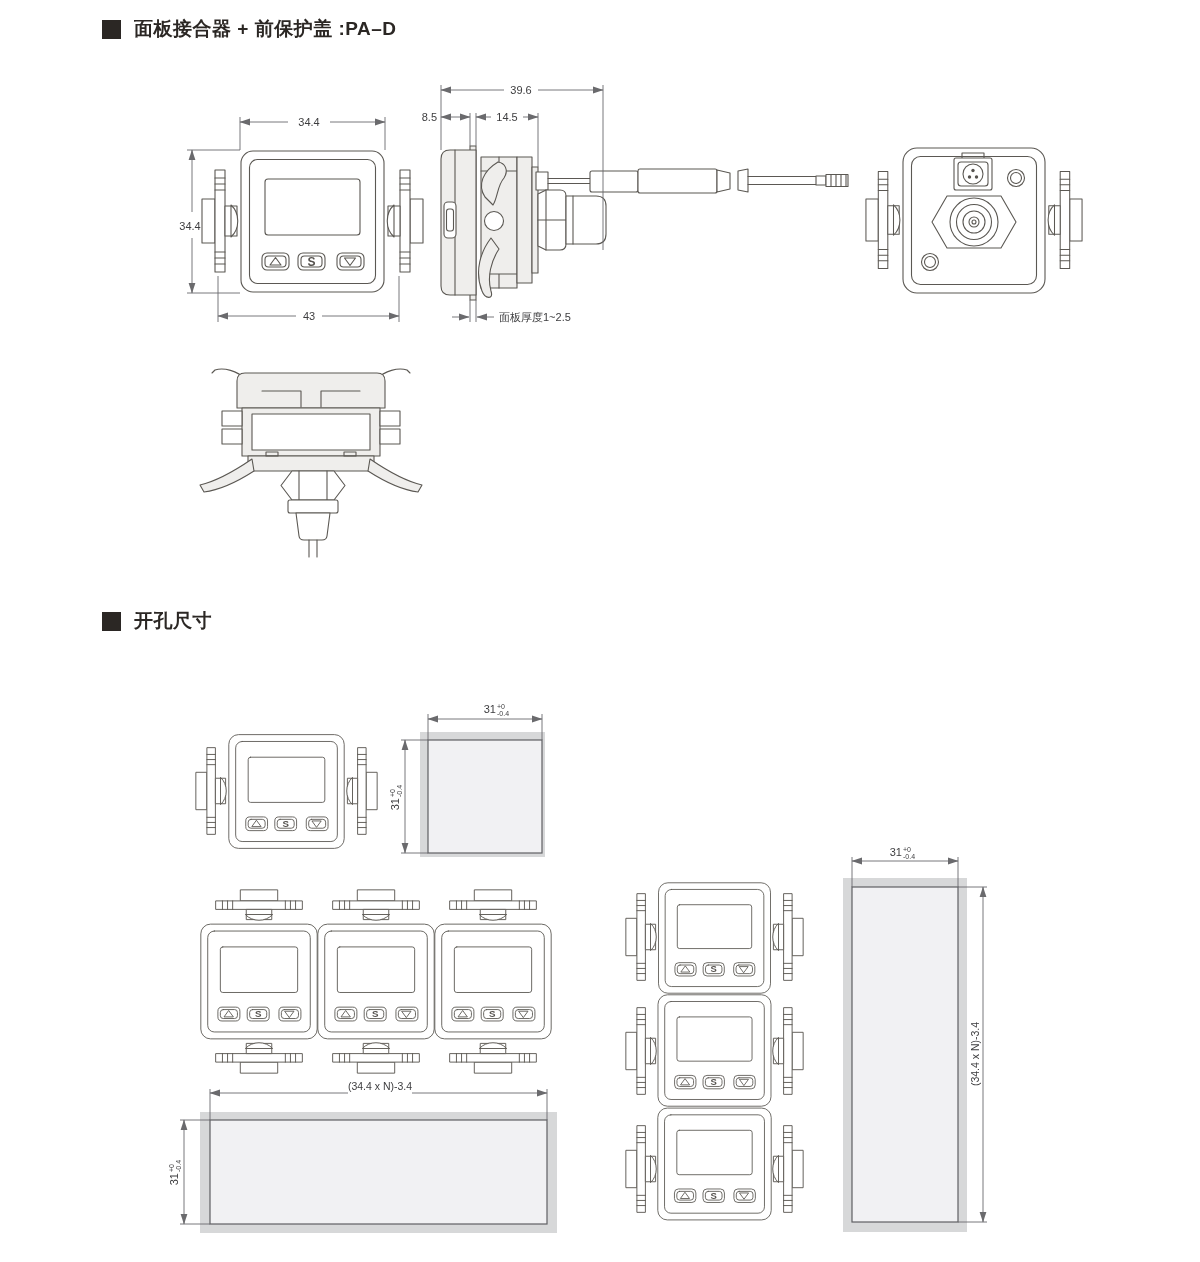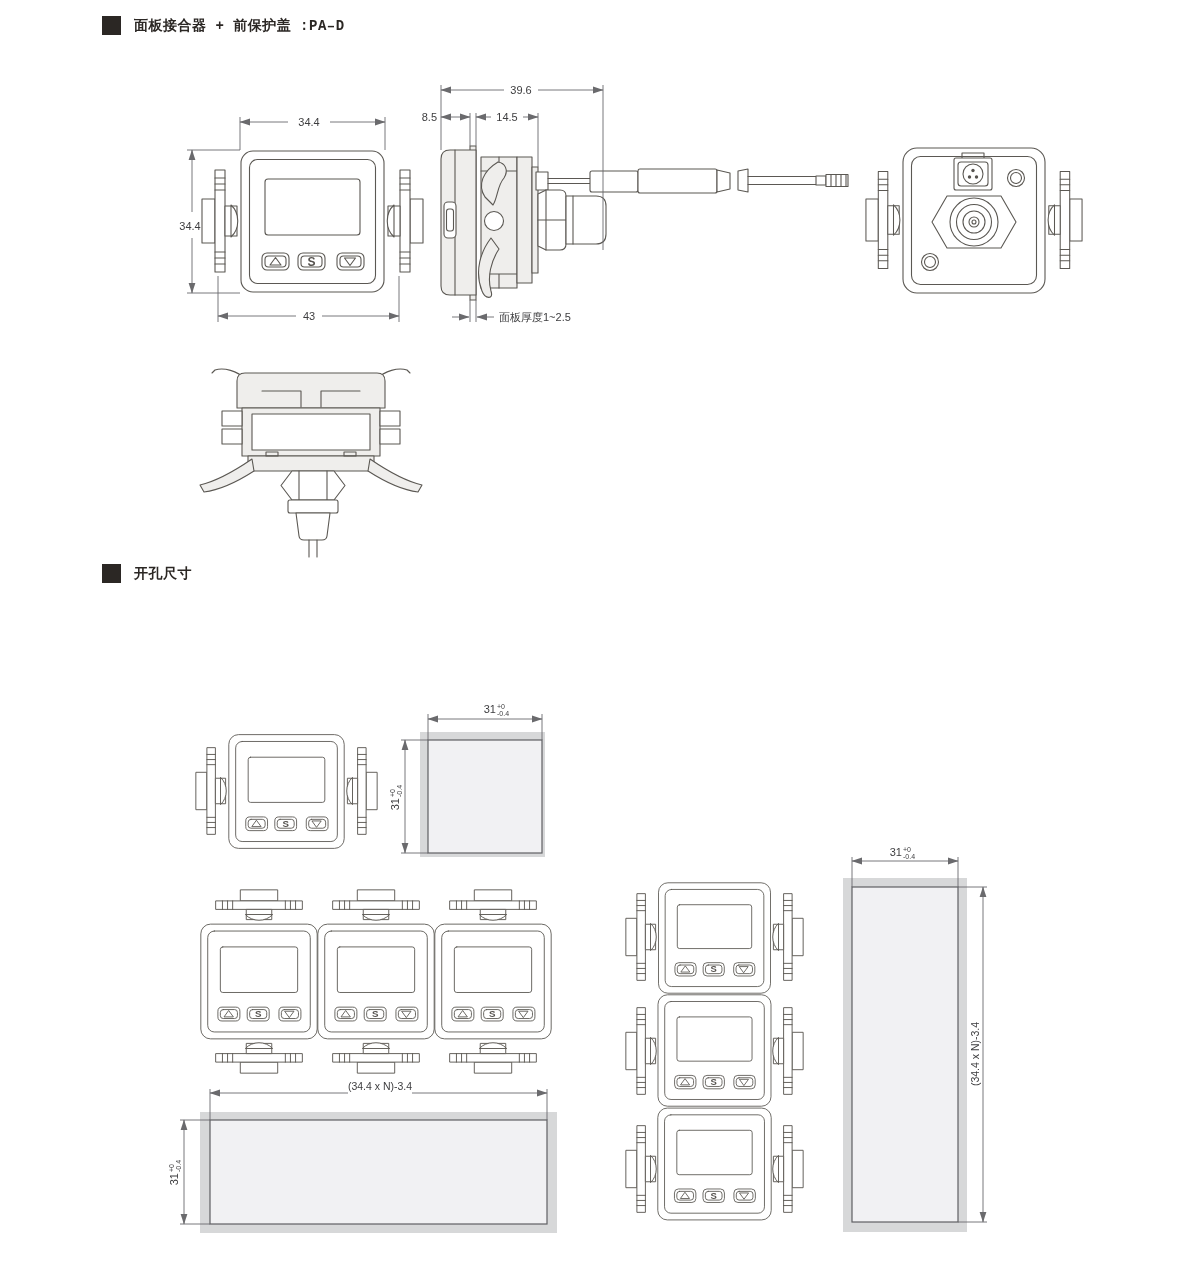--- a/index.html
+++ b/index.html
@@ -1,19 +1,19 @@
 <!DOCTYPE html>
 <html><head>
 <meta charset="utf-8">
 <style>
   html,body{margin:0;padding:0;background:#fff;}
   #page{position:relative;width:1200px;height:1262px;background:#ffffff;overflow:hidden;
         font-family:"Liberation Sans",sans-serif;}
   .heading{position:absolute;left:102px;display:flex;align-items:center;gap:13px;
-           font-size:14px;font-weight:600;color:#2b2724;letter-spacing:.5px;font-family:Liberation Mono, monospace;}
+           font-size:19px;font-weight:600;color:#2b2724;letter-spacing:.5px;}
   .sq{width:19px;height:19px;background:#2b2724;flex:0 0 auto;}
   svg{position:absolute;left:0;top:0;}
   .pw{fill:#ffffff;stroke:#5b5853;stroke-width:1.1;stroke-linejoin:round;}
   .pl{fill:#efeeec;stroke:#5b5853;stroke-width:1.1;stroke-linejoin:round;}
   .pn{fill:none;stroke:#5b5853;stroke-width:1.1;stroke-linejoin:round;stroke-linecap:round;}
   .pg{fill:#d7d8d9;stroke:none;}
   .ph{fill:#f1f1f3;stroke:#5f5f63;stroke-width:1.2;}
   .dl{stroke:#6a6a6d;stroke-width:0.9;fill:none;}
   .dt{font-family:"Liberation Sans",sans-serif;font-size:11px;fill:#3d3d3f;}
   .ds{font-size:7px;}
@@ -24,21 +24,21 @@
 </head>
 <body>
 
 <div id="page">
 
   <div class="heading" style="top:16px;">
     <span class="sq"></span>
     <span>面板接合器 + 前保护盖 :PA–D</span>
   </div>
 
-  <div class="heading" style="top:564px;">
+  <div class="heading" style="top:608px;">
     <span class="sq"></span>
     <span>开孔尺寸</span>
   </div>
 
   <svg width="1200" height="1262" viewBox="0 0 1200 1262">
     <defs>
       <marker id="ar" viewBox="0 0 10 8" markerWidth="11" markerHeight="8.8" refX="9.5" refY="4" orient="auto-start-reverse" markerUnits="userSpaceOnUse">
         <path d="M0 0.8 L10 4 L0 7.2 Z" fill="#6a6a6d"></path>
       </marker>
 

